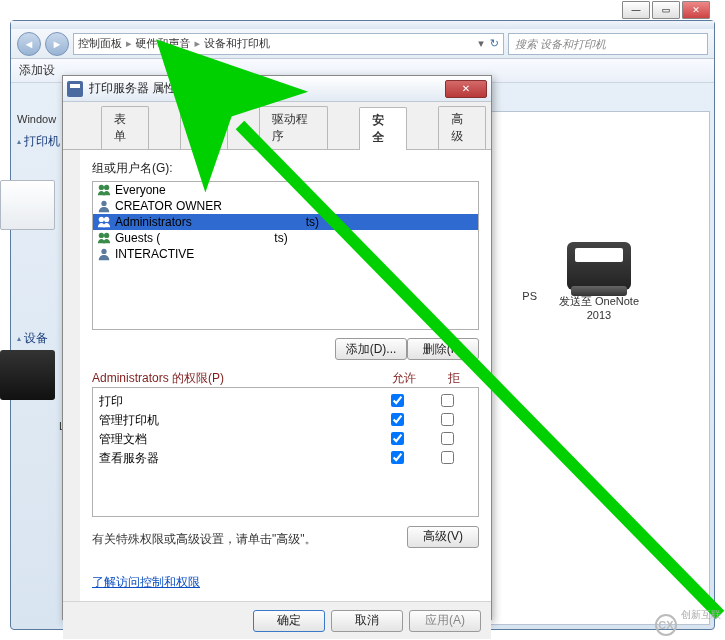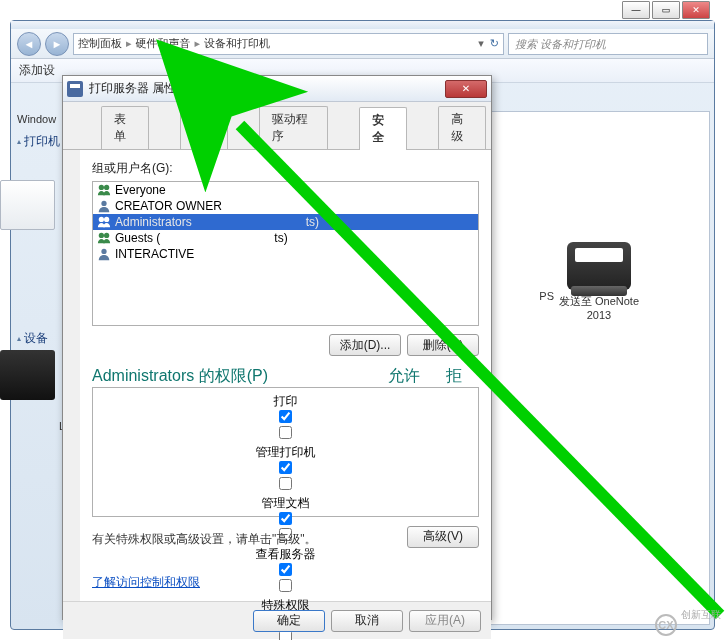--- a/index.html
+++ b/index.html
@@ -18,50 +18,50 @@
 .search-box { width: 200px; height: 22px; background: #fff; border: 1px solid #a8b8cc; padding: 0 6px; color: #888; font-size: 11px; line-height: 20px; font-style: italic; }
 .bg-menubar { height: 24px; background: linear-gradient(#f8faff,#eaf0f8); border-bottom: 1px solid #ccd6e2; padding: 0 8px; display: flex; align-items: center; font-size: 12px; color: #333; }
 .bg-sidebar { position: absolute; left: 0; top: 62px; width: 60px; bottom: 0; padding: 30px 6px 0; }
 .sb-hdr { font-size: 12px; color: #1a3e7a; margin-bottom: 40px; display: flex; align-items: center; gap: 3px; }
 .sb-hdr::before { content: "▴"; font-size: 8px; color: #5a7aa0; }
 .bg-content { position: absolute; left: 60px; top: 90px; right: 4px; bottom: 4px; background: #fff; border: 1px solid #b8c4d4; }
 .printer-item { position: absolute; right: 60px; top: 130px; width: 100px; text-align: center; font-size: 11px; color: #333; }
 .printer-icon { width: 64px; height: 48px; margin: 0 auto 4px; background: linear-gradient(#444,#222); border-radius: 6px; position: relative; }
 .printer-icon::before { content: ""; position: absolute; left: 8px; right: 8px; top: 6px; height: 14px; background: #fff; border-radius: 2px; }
 .printer-icon::after { content: ""; position: absolute; left: 4px; right: 4px; bottom: -6px; height: 10px; background: linear-gradient(#666,#333); border-radius: 3px; }
-.xps-label { position: absolute; right: 155px; top: 178px; font-size: 11px; color: #333; }
+.xps-label { position: absolute; right: 172px; top: 178px; font-size: 11px; color: #333; }
 
 
 .thumb { position: absolute; left: 0; top: 180px; width: 55px; height: 50px; background: linear-gradient(#fff,#e8ecf0); border: 1px solid #b0b8c4; border-radius: 2px; }
 .thumb2 { position: absolute; left: 0; top: 350px; width: 55px; height: 50px; background: linear-gradient(#333,#111); border-radius: 3px; }
 .len-label { position: absolute; left: 11px; top: 420px; font-size: 11px; color: #333; padding-left: 48px; }
 
 
 .dialog { position: absolute; left: 62px; top: 75px; width: 430px; height: 545px; background: #f0f0f0; border: 1px solid #888; box-shadow: 2px 3px 8px rgba(0,0,0,0.3); }
 .dlg-titlebar { height: 26px; background: linear-gradient(#fff,#e2eaf4); border-bottom: 1px solid #c0c8d4; display: flex; align-items: center; padding: 0 4px; }
 .dlg-icon { width: 16px; height: 16px; background: #4a6aa0; border-radius: 2px; margin-right: 6px; position: relative; }
 .dlg-icon::after { content: ""; position: absolute; left: 3px; right: 3px; top: 3px; height: 4px; background: #fff; }
 .dlg-title { flex: 1; font-size: 12px; color: #222; }
 .dlg-close { width: 42px; height: 18px; background: linear-gradient(#d46a6a,#b83838); border: 1px solid #883030; border-radius: 2px; color: #fff; text-align: center; line-height: 15px; font-size: 10px; }
 .tabs-row { display: flex; background: #f0f0f0; padding: 4px 6px 0; border-bottom: 1px solid #b8b8b8; }
 .tab { padding: 4px 12px; font-size: 12px; background: #f0f0f0; border: 1px solid #b8b8b8; border-bottom: none; margin-right: -1px; color: #333; border-radius: 2px 2px 0 0; margin-left: 32px; }
 .tab.active { background: #fff; position: relative; top: 1px; font-weight: bold; }
 .dlg-body { padding: 10px 12px; background: #fff; height: calc(100% - 26px - 28px - 38px); display: flex; flex-direction: column; margin-left: 17px; }
 .group-label { font-size: 12px; color: #222; margin-bottom: 4px; }
 .user-list { border: 1px solid #b0b0b0; height: 150px; background: #fff; overflow: auto; font-size: 12px; }
 .user-row { display: flex; align-items: center; padding: 1px 4px; gap: 4px; }
-.user-row.selected { background: #2f6ad0; color: #e5e5e5; }
+.user-row.selected { background: #2f6ad0; color: #000000; }
 .user-ico { width: 14px; height: 14px; display: inline-flex; }
-.btn-row { display: flex; justify-content: flex-end; gap: 6px; margin: 8px 0 10px; }
+.btn-row { display: flex; justify-content: flex-end; margin: 8px 0 10px; }
 .push-btn { min-width: 72px; height: 22px; background: linear-gradient(#fdfdfd,#e4e4e4); border: 1px solid #9a9a9a; border-radius: 3px; font-size: 12px; color: #222; padding: 0 8px; }
-.perm-header { display: flex; font-size: 16px; color: #0f766e; }
+.perm-header { display: flex; font-size: 12px; color: #7f1d1d; }
 .perm-header .pname { flex: 1; }
 .perm-header .col { width: 50px; text-align: center; }
 .perm-box { border: 1px solid #b0b0b0; background: #fff; padding: 4px 6px; height: 130px; }
-.perm-row { display: flex; align-items: center; font-size: 12px; padding: 1px 0; flex-direction: column; }
+.perm-row { display: flex; align-items: flex-end; font-size: 12px; padding: 1px 0; }
 .perm-row .pname { flex: 1; }
 .perm-row .col { width: 50px; text-align: center; }
 .chk { width: 13px; height: 13px; }
 .footer-hint { font-size: 12px; color: #333; margin: 14px 0 8px; }
 .link { color: #0a4ec2; text-decoration: underline; font-size: 12px; cursor: pointer; }
 .dlg-buttons { height: 38px; background: #f0f0f0; border-top: 1px solid #d4d4d4; display: flex; align-items: center; justify-content: flex-end; gap: 6px; padding: 16px 10px; }
 
 
 .arrow-svg { position: absolute; left: 0; top: 0; width: 725px; height: 640px; pointer-events: none; }
 
@@ -217,25 +217,20 @@
         <div class="perm-row">
           <span class="pname">管理文档</span>
           <span class="col"><input type="checkbox" class="chk" checked="" style=""></span>
           <span class="col"><input type="checkbox" class="chk" style=""></span>
         </div>
         <div class="perm-row">
           <span class="pname">查看服务器</span>
           <span class="col"><input type="checkbox" class="chk" checked="" style=""></span>
           <span class="col"><input type="checkbox" class="chk" style=""></span>
         </div>
-        <div class="perm-row">
-          <span class="pname">特殊权限</span>
-          <span class="col"><input type="checkbox" class="chk" style=""></span>
-          <span class="col"><input type="checkbox" class="chk" style=""></span>
-        </div>
       </div>
     <div style="display:flex;align-items:center">
       <div class="footer-hint" style="flex:1">有关特殊权限或高级设置，请单击"高级"。</div>
       <button class="push-btn">高级(V)</button>
     </div>
     <div style="margin-top:18px">
       <span class="link">了解访问控制和权限</span>
     </div>
   </div>
   <div class="dlg-buttons">

